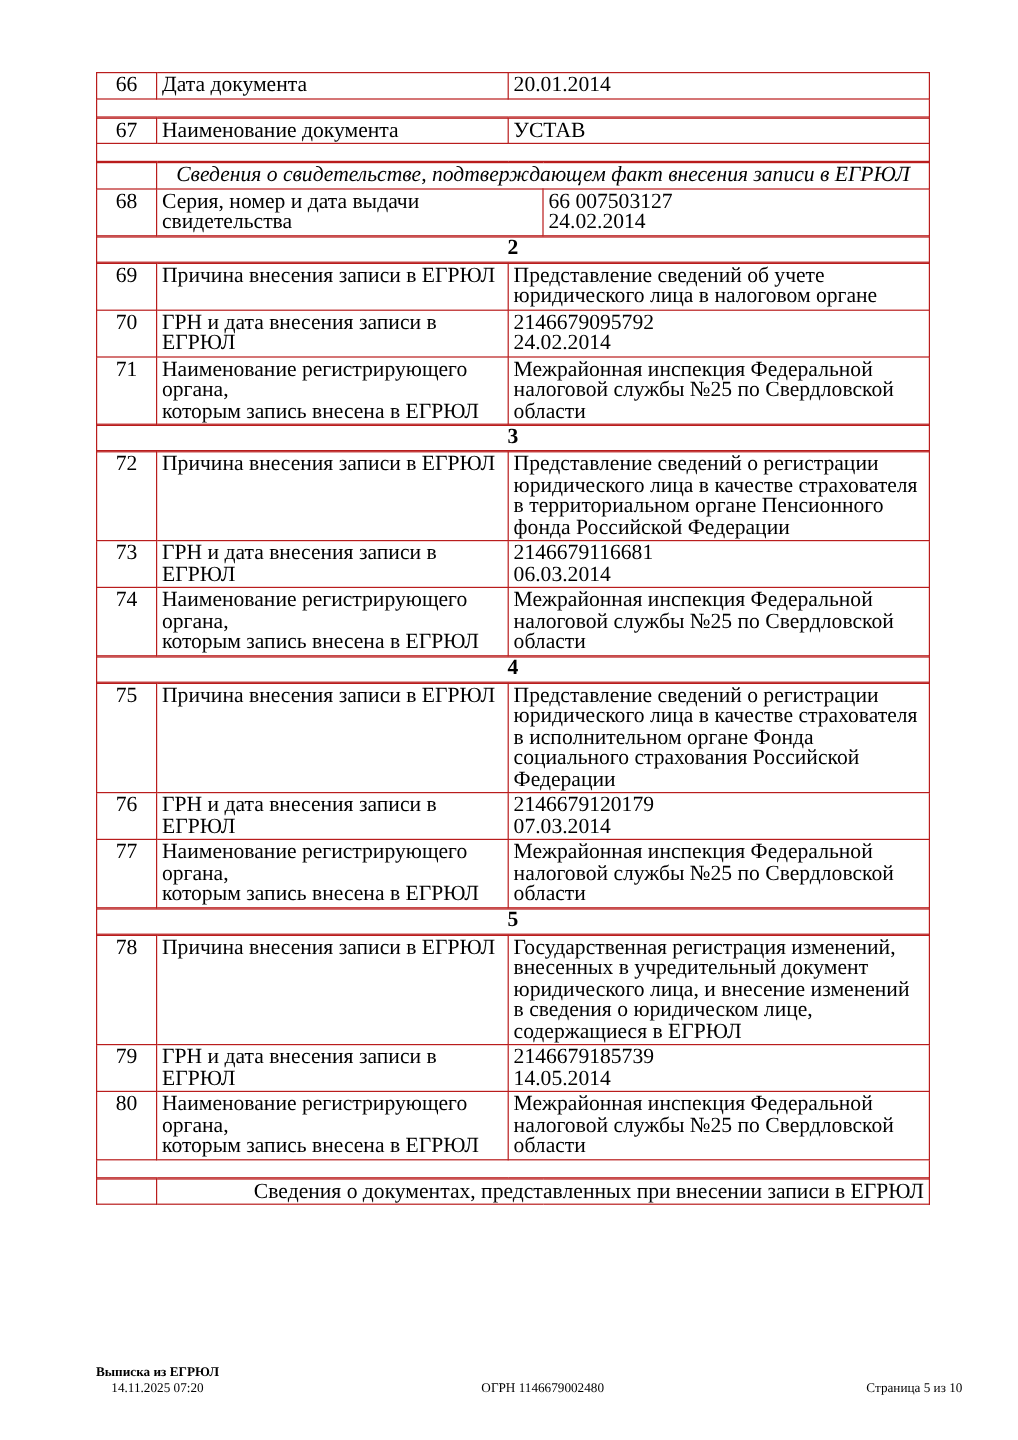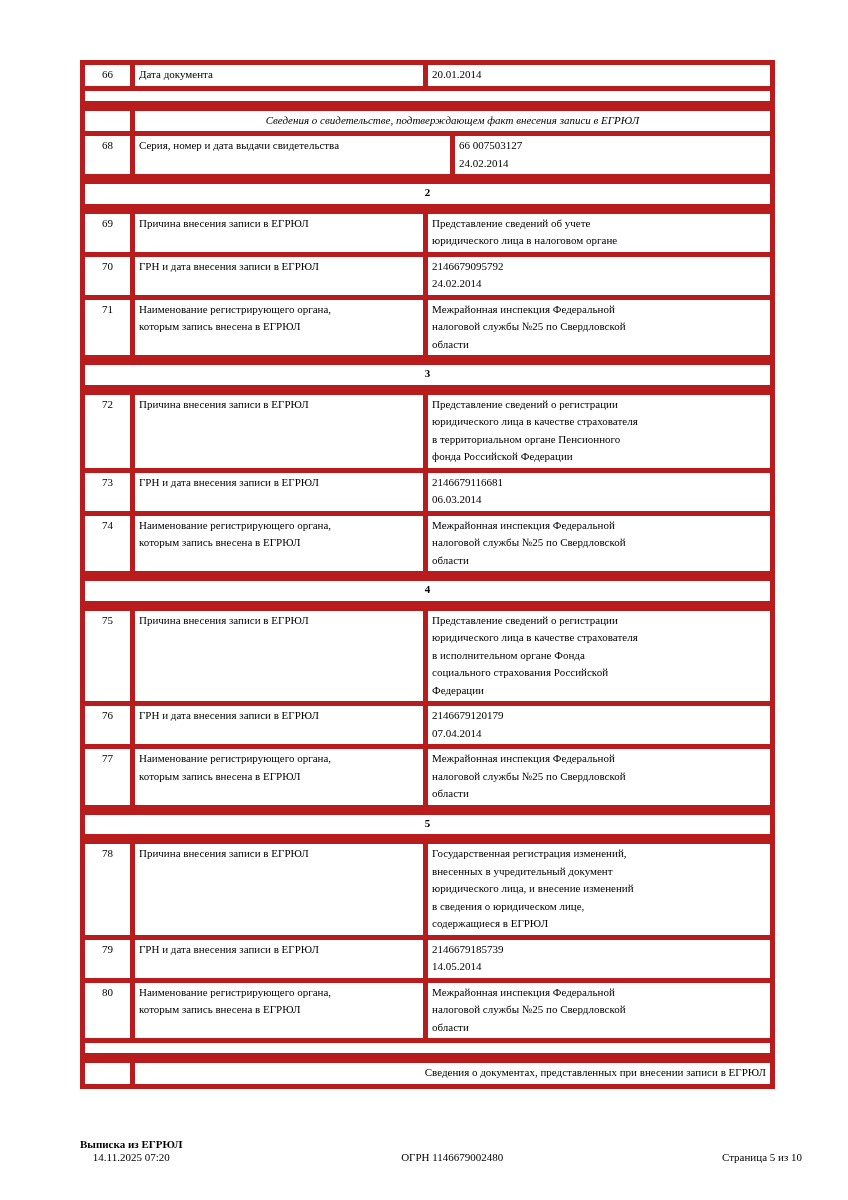--- a/index.html
+++ b/index.html
@@ -19,22 +19,22 @@
     top: 60px;
     width: 695px;
   }
   table.tbl {
     border-collapse: collapse;
     width: 100%;
     table-layout: fixed;
     margin: 0;
   }
   table.tbl td {
-    border: 5px solid #b91c1c;
-    font-size: 11px;
+    border: 1px solid #b91c1c;
+    font-size: 18px;
     line-height: 17.5px;
     vertical-align: top;
     padding: 1px 4px 2px 4px;
     overflow: hidden;
   }
   td.num {
     width: 50px;
     text-align: center;
     padding-left: 0;
     padding-right: 6px;
@@ -81,20 +81,32 @@
         <td class="num">66</td>
         <td class="lbl">Дата документа</td>
         <td class="val">20.01.2014</td>
       </tr>
       <tr class="spacer-row">
         <td colspan="3"></td>
       </tr>
     </tbody>
       </table>
 
+    <table class="tbl gap">
+      <tbody>
+          <tr>
+        <td class="num">67</td>
+        <td class="lbl">Наименование документа</td>
+        <td class="val">УСТАВ</td>
+      </tr>
+      <tr class="spacer-row">
+        <td colspan="3"></td>
+      </tr>
+    </tbody>
+      </table>
 
     <table class="tbl gap">
       <tbody>
           <tr>
         <td class="num"></td>
         <td colspan="2" class="hdr-center">Сведения о свидетельстве, подтверждающем факт внесения записи в ЕГРЮЛ</td>
       </tr>
       <tr>
         <td class="num">68</td>
         <td class="lbl">Серия, номер и дата выдачи свидетельства</td>
@@ -188,21 +200,21 @@
         <td class="val">Представление сведений о регистрации
 юридического лица в качестве страхователя
 в исполнительном органе Фонда
 социального страхования Российской
 Федерации</td>
       </tr>
       <tr>
         <td class="num">76</td>
         <td class="lbl">ГРН и дата внесения записи в ЕГРЮЛ</td>
         <td class="val">2146679120179
-07.04.2014</td>
+07.03.2014</td>
       </tr>
       <tr>
         <td class="num">77</td>
         <td class="lbl">Наименование регистрирующего органа,
 которым запись внесена в ЕГРЮЛ</td>
         <td class="val">Межрайонная инспекция Федеральной
 налоговой службы №25 по Свердловской
 области</td>
       </tr>
     </tbody>

